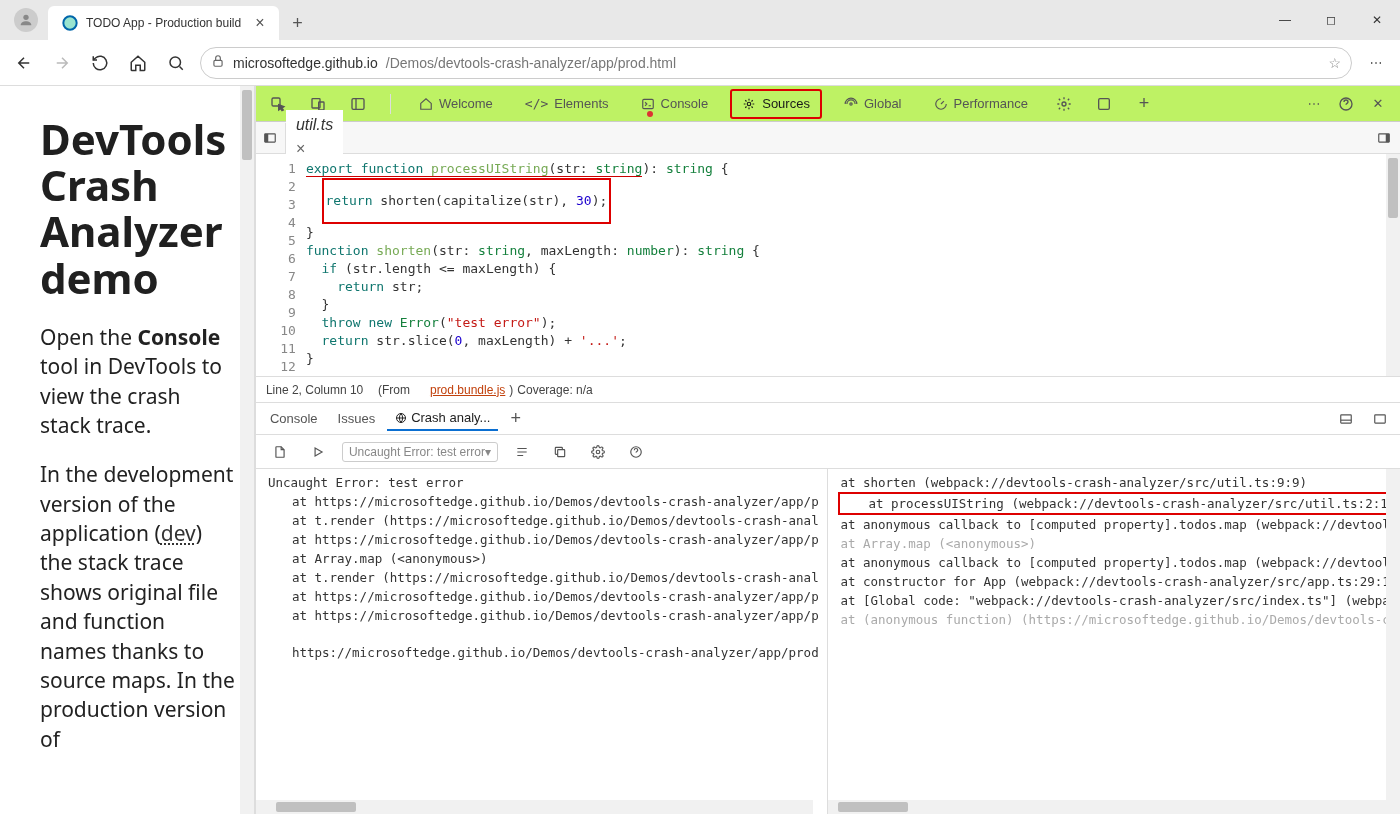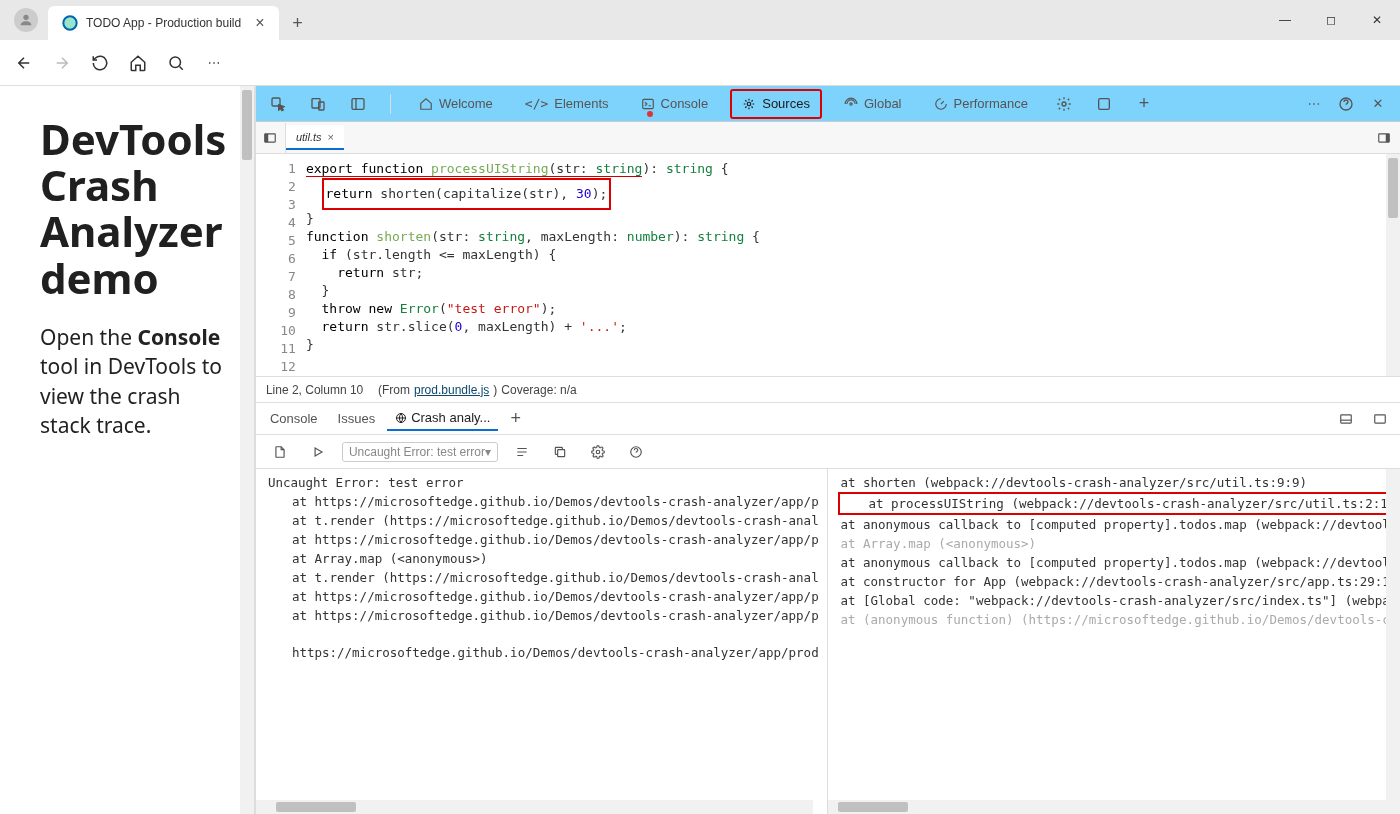--- a/index.html
+++ b/index.html
@@ -31,52 +31,52 @@
 .page { width:332px; border-right:1px solid #ddd; padding:30px 18px 10px 40px; overflow:hidden; position:relative; font-family: system-ui, Arial; }
 .page h1 { font-size:42px; font-weight:700; line-height:1.1; margin-bottom:22px; color:#202020; }
 .page p { font-size:21px; line-height:1.4; color:#222; margin-bottom:20px; }
 .page .b { font-weight:700; }
 .page a { color:#333; text-decoration: underline dotted; }
 .page-scrollbar { position:absolute; right:0; top:0; bottom:0; width:14px; background:#f1f1f1; }
 .page-scrollbar .thumb { position:absolute; top:4px; left:2px; right:2px; height:70px; background:#c0c0c0; border-radius:2px; }
 
 
 .devtools { flex:1; display:flex; flex-direction:column; border-left: 1px solid #ddd;}
-.dt-toolbar { height:36px; border-bottom:1px solid #ccc; display:flex; align-items:center; padding:0 8px; gap:12px; background:#7dd3fc; }
+.dt-toolbar { height:36px; border-bottom:1px solid #ccc; display:flex; align-items:center; padding:0 8px; gap:12px; background:#bef264; }
 .dt-ico { width:28px; height:28px; display:flex; align-items:center; justify-content:center; color:#555; cursor:pointer; border-radius:3px; }
 .dt-sep { width:1px; height:20px; background:#ddd; margin:0 6px; }
 .dt-tab { display:flex; align-items:center; gap:6px; padding:4px 10px; color:#555; cursor:pointer; font-size:13px; height:30px; border-radius:3px; }
 .dt-tab.active { color:#1a1a1a; }
 .dt-tab.boxed { border:2px solid #d00; border-radius:3px; }
 .dt-toolbar .right { margin-left:auto; display:flex; align-items:center; gap:4px;}
 
 
 .filebar { height:32px; display:flex; align-items:center; border-bottom:1px solid #ddd; background:#f7f7f7; }
 .filebar .toggle { width:30px; height:30px; display:flex; align-items:center; justify-content:center; border-right:1px solid #ddd; cursor:pointer; color:#555;}
-.filebar .file { padding:6px 10px 5px; font-size:11px; font-style:italic; color:#333; border-bottom:2px solid #0a6ed1; display:flex; align-items:flex-start; gap:6px; background:#fff;}
+.filebar .file { padding:6px 10px 5px; font-size:16px; font-style:italic; color:#333; border-bottom:2px solid #0a6ed1; display:flex; align-items:flex-start; gap:6px; background:#fff;flex-direction:column;}
 .filebar .file .close { font-style:normal; color:#666; cursor:pointer; }
 .filebar .cov { margin-left:auto; width:24px; height:24px; display:flex; align-items:center; justify-content:center; color:#555; margin-right:4px; cursor:pointer; }
 
 
 .editor { flex:0 0 222px; display:flex; font-family: Consolas, monospace; font-size:13px; background:#fff; position:relative; border-bottom:1px solid #ddd; }
 .gutter { width:50px; text-align:right; padding-right:10px; color:#888; background:#fff; line-height:18px; padding-top:6px; user-select:none;}
 .code-area { flex:1; padding-top:6px; line-height:18px; white-space:pre; overflow:hidden; }
-.kw { color:#000000; }
+.kw { color:#0f766e; }
 .fn { color:#7a5; }
 .str { color:#c41a16; }
 .num { color:#1c00cf; }
 .typ { color:#15803d; }
-.highlight { border:2px solid #d00; padding:5px 2px; display:inline-block; }
+.highlight { border:2px solid #d00; padding:12px 2px; display:inline-block; }
 .underline { border-bottom:1px solid #c00; }
 .editor-scroll { position:absolute; right:0; top:0; bottom:0; width:14px; background:#f1f1f1; }
 .editor-scroll .thumb { position:absolute; top:4px; left:2px; right:2px; height:60px; background:#c0c0c0; border-radius:2px;}
 
 
 .statusline { height:26px; display:flex; align-items:center; padding:0 10px; font-size:12px; color:#444; border-bottom:1px solid #ddd; gap:4px; }
-.statusline a { color:#0c4a6e; text-decoration:underline; cursor:pointer; }
+.statusline a { color:#c2410c; text-decoration:underline; cursor:pointer;margin-left:16px; }
 
 
 .drawer-tabs { height:32px; display:flex; align-items:center; border-bottom:1px solid #ddd; padding:0 6px; gap:4px;}
 .drawer-tabs .dtab { padding:4px 8px; color:#555; cursor:pointer; font-size:13px; display:flex; align-items:center; gap:4px; }
 .drawer-tabs .dtab.active { color:#222; border-bottom:2px solid #0a6ed1; }
 .drawer-tabs .plus { font-size:18px; color:#555; padding:0 8px; cursor:pointer; }
 .drawer-tabs .right { margin-left:auto; display:flex; gap:6px; }
 
 
 .drawer-toolbar { height:34px; display:flex; align-items:center; padding:0 10px; gap:10px; border-bottom:1px solid #ddd; }
@@ -143,28 +143,38 @@
       <svg width="18" height="18" viewBox="0 0 24 24" fill="none" stroke="currentColor" stroke-width="2">
         <path d="M3 11l9-8 9 8v10a1 1 0 0 1-1 1h-5v-7h-6v7H4a1 1 0 0 1-1-1z"></path>
       </svg>
     </div>
   <div class="navbtn">
       <svg width="18" height="18" viewBox="0 0 24 24" fill="none" stroke="currentColor" stroke-width="2">
         <circle cx="11" cy="11" r="7"></circle>
         <path d="m21 21-4.3-4.3"></path>
       </svg>
     </div>
+  <div class="urlbar">
+    <span class="lock"><svg width="14" height="14" viewBox="0 0 24 24" fill="none" stroke="currentColor" stroke-width="2">
+          <rect x="5" y="11" width="14" height="10" rx="2"></rect>
+          <path d="M8 11V7a4 4 0 0 1 8 0v4"></path>
+        </svg></span>
+    <span class="domain">microsoftedge.github.io</span>
+      <span class="path">/Demos/devtools-crash-analyzer/app/prod.html</span>
+    <span class="star">☆</span>
+  </div>
   <div class="navbtn">⋯</div>
 </div>
 
 <div class="main">
 
   <div class="page">
     <h1>DevTools Crash Analyzer demo</h1>
     <p><span>Open the </span><span class="b">Console</span><span> tool in DevTools to view the crash stack trace.</span></p>
+    <p><span>In the development version of the application (</span><a href="#">dev</a><span>) the stack trace shows original file and function names thanks to source maps. In the production version of </span></p>
     <div class="page-scrollbar">
         <div class="thumb"></div>
       </div>
   </div>
 
   <div class="devtools">
 
     <div class="dt-toolbar">
       <div class="dt-ico">
           <svg width="16" height="16" viewBox="0 0 24 24" fill="none" stroke="currentColor" stroke-width="2">

